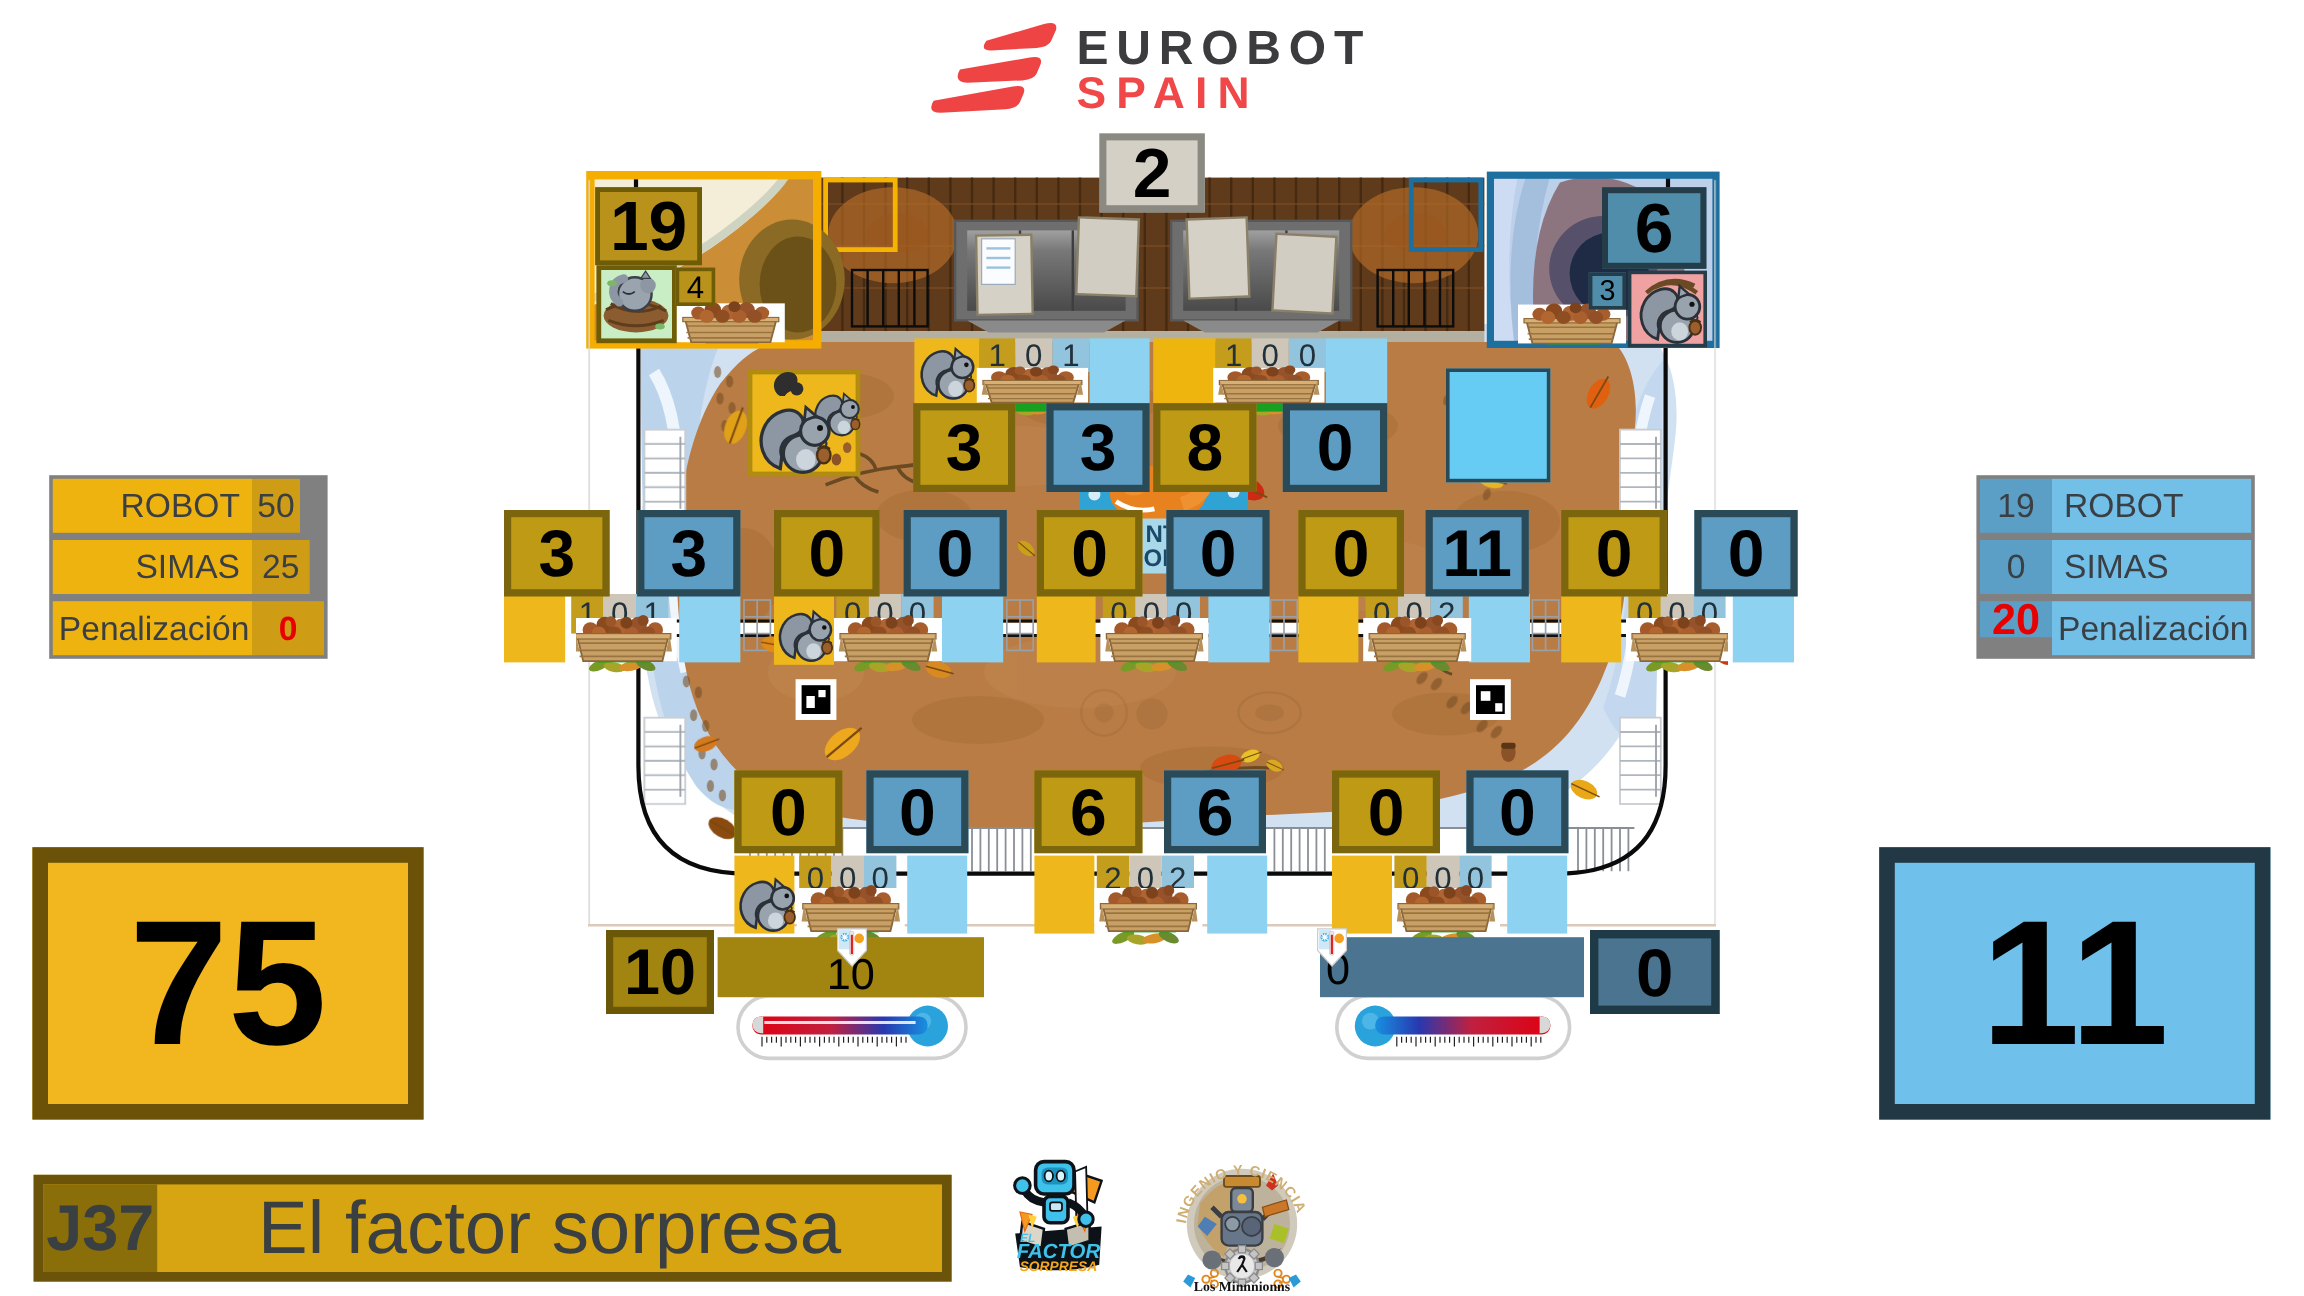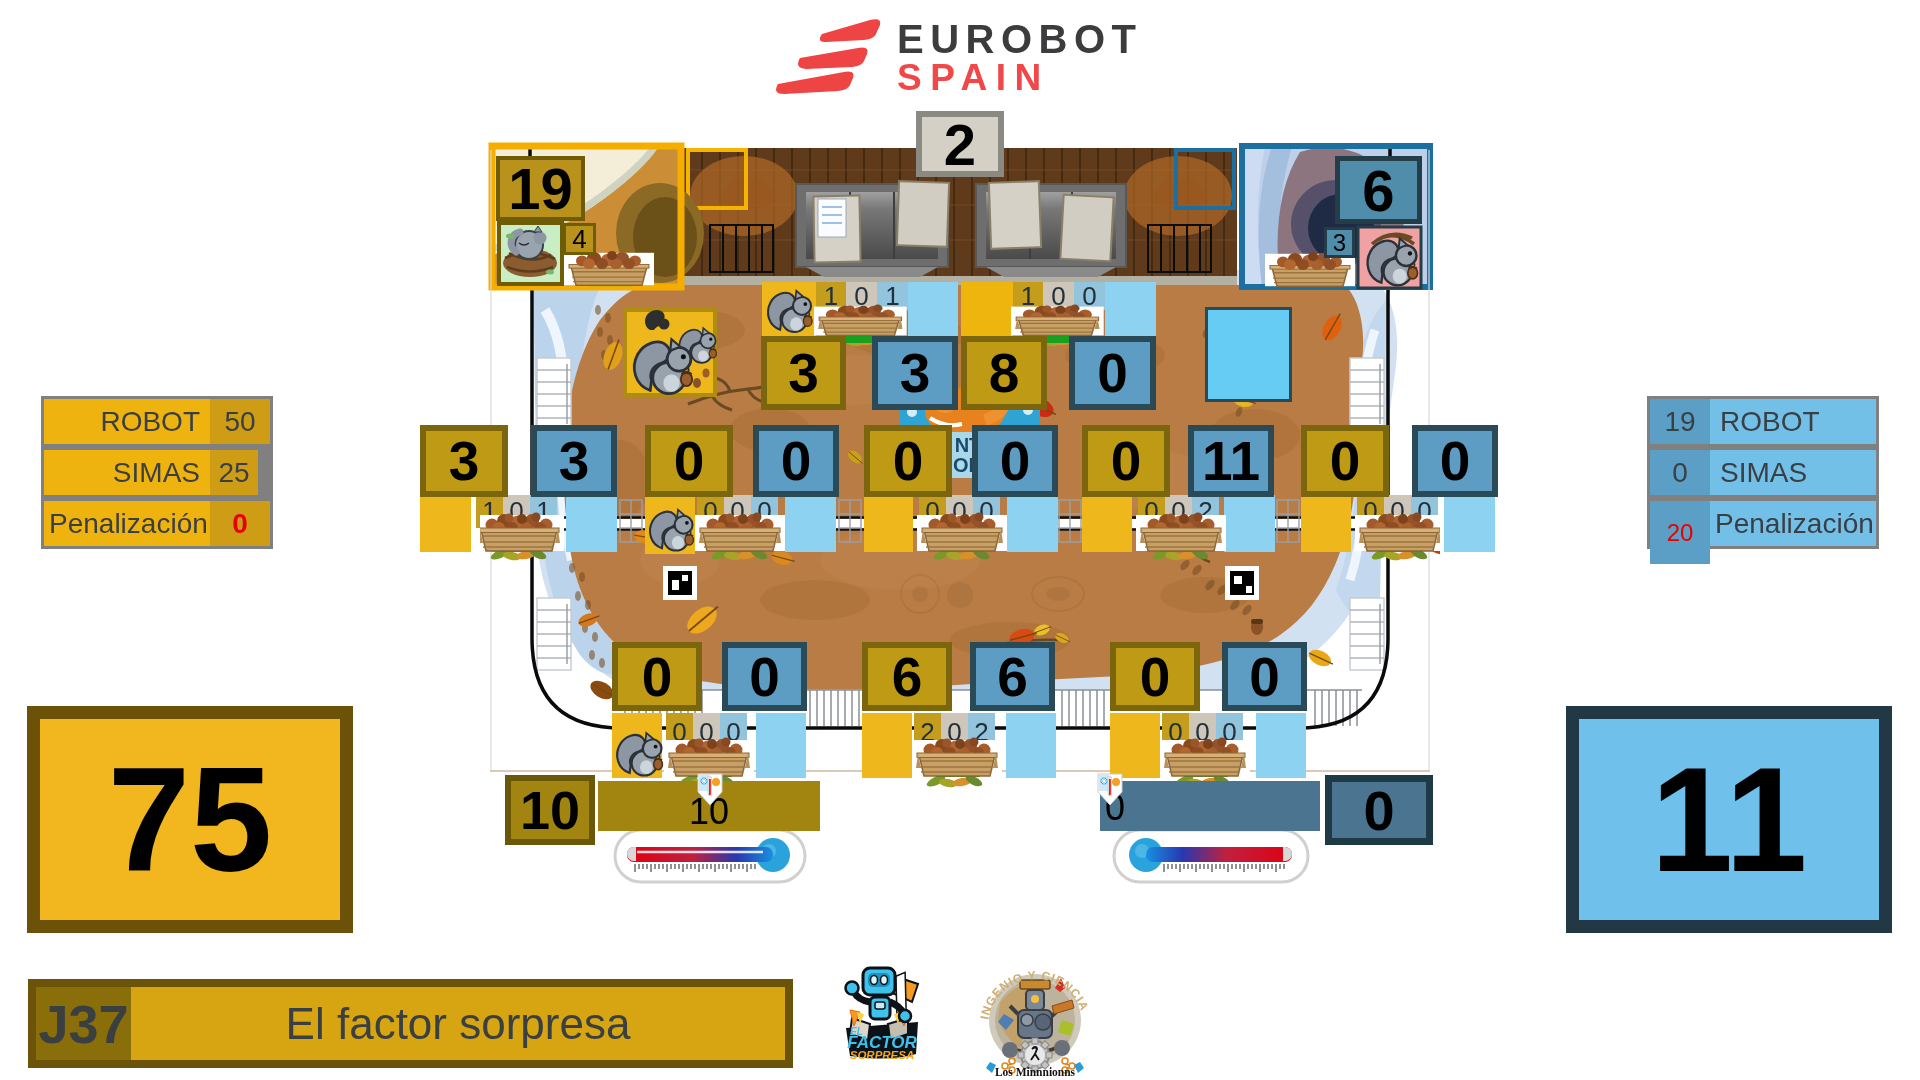--- a/index.html
+++ b/index.html
@@ -89,47 +89,47 @@
 <div class="t tu f26" style="left:968px;top:713px;width:27px;height:38px;z-index:4">2</div>
 <div class="a" style="left:1006px;top:713px;width:50px;height:65px;background:#8ed2f2;z-index:4"></div>
 <div class="a" style="left:1110px;top:713px;width:50px;height:65px;background:#eeb81c;z-index:4"></div>
 <div class="t ty f26" style="left:1162px;top:713px;width:27px;height:38px;z-index:4">0</div>
 <div class="t tb f26" style="left:1189px;top:713px;width:27px;height:38px;z-index:4">0</div>
 <div class="t tu f26" style="left:1216px;top:713px;width:27px;height:38px;z-index:4">0</div>
 <div class="a" style="left:1256px;top:713px;width:50px;height:65px;background:#8ed2f2;z-index:4"></div>
 
 <div class="a" style="left:41px;top:396px;width:232px;height:153px;background:#808080;z-index:6">
  <div style="position:absolute;left:3px;top:3px;width:166px;height:45px;background:#efb310;display:flex;align-items:center;justify-content:flex-end;padding-right:10px;box-sizing:border-box;font-size:28px;color:#3a3f44">ROBOT</div>
- <div style="position:absolute;left:169px;top:3px;width:60px;height:45px;background:#cf9d15;display:flex;align-items:center;justify-content:center;font-size:28px;color:#3a3f44">50</div>
+ <div style="position:absolute;left:169px;top:3px;width:40px;height:45px;background:#cf9d15;display:flex;align-items:center;justify-content:center;font-size:28px;color:#3a3f44">50</div>
  <div style="position:absolute;left:3px;top:54px;width:166px;height:45px;background:#efb310;display:flex;align-items:center;justify-content:flex-end;padding-right:10px;box-sizing:border-box;font-size:28px;color:#3a3f44">SIMAS</div>
  <div style="position:absolute;left:169px;top:54px;width:48px;height:45px;background:#cf9d15;display:flex;align-items:center;justify-content:center;font-size:28px;color:#3a3f44">25</div>
  <div style="position:absolute;left:3px;top:105px;width:166px;height:45px;background:#efb310;display:flex;align-items:center;justify-content:flex-start;padding-left:5px;box-sizing:border-box;font-size:28px;color:#3a3f44">Penalización</div>
  <div style="position:absolute;left:169px;top:105px;width:60px;height:45px;background:#cf9d15;display:flex;align-items:center;justify-content:center;font-size:28px;color:#e80000;font-weight:bold">0</div>
 </div>
 
 <div class="a" style="left:1647px;top:396px;width:232px;height:153px;background:#808080;z-index:6">
  <div style="position:absolute;left:3px;top:3px;width:60px;height:45px;background:#5b9fc6;display:flex;align-items:center;justify-content:center;font-size:28px;color:#3a3f44">19</div>
  <div style="position:absolute;left:63px;top:3px;width:166px;height:45px;background:#72bfe8;display:flex;align-items:center;justify-content:flex-start;padding-left:10px;box-sizing:border-box;font-size:28px;color:#3a3f44">ROBOT</div>
  <div style="position:absolute;left:3px;top:54px;width:60px;height:45px;background:#5b9fc6;display:flex;align-items:center;justify-content:center;font-size:28px;color:#3a3f44">0</div>
  <div style="position:absolute;left:63px;top:54px;width:166px;height:45px;background:#72bfe8;display:flex;align-items:center;justify-content:flex-start;padding-left:10px;box-sizing:border-box;font-size:28px;color:#3a3f44">SIMAS</div>
- <div style="position:absolute;left:3px;top:105px;width:60px;height:63px;background:#5b9fc6;display:flex;align-items:center;justify-content:center;font-size:24px;color:#e80000;font-weight:normal">20</div>
+ <div style="position:absolute;left:3px;top:105px;width:60px;height:30px;background:#5b9fc6;display:flex;align-items:center;justify-content:center;font-size:36px;color:#e80000;font-weight:bold">20</div>
  <div style="position:absolute;left:63px;top:105px;width:166px;height:45px;background:#72bfe8;display:flex;align-items:center;justify-content:flex-start;padding-left:5px;box-sizing:border-box;font-size:28px;color:#3a3f44">Penalización</div>
 </div>
 
 <div class="b" style="left:27px;top:706px;width:326px;height:227px;background:#f2b71e;border:13px solid #6b5208;font-size:148px;z-index:6">75</div>
 <div class="b" style="left:1566px;top:706px;width:326px;height:227px;background:#6fc0ea;border:13px solid #223844;font-size:148px;z-index:6">11</div>
 
 <div class="b" style="left:505px;top:775px;width:90px;height:70px;background:#a28410;border:6px solid #6b5708;font-size:54px;z-index:6">10</div>
 <div class="a" style="left:598px;top:781px;width:222px;height:50px;background:#a28410;display:flex;align-items:center;justify-content:center;font-size:36px;color:#000;z-index:6;padding-top:12px">10</div>
 <div class="a" style="left:1100px;top:781px;width:220px;height:50px;background:#4a7490;display:flex;align-items:flex-end;justify-content:flex-start;padding-left:5px;padding-bottom:2px;box-sizing:border-box;font-size:36px;color:#000;z-index:6">0</div>
 <div class="b" style="left:1325px;top:775px;width:108px;height:70px;background:#4a7490;border:7px solid #1e3a46;font-size:56px;z-index:6">0</div>
 
 <div class="a" style="left:28px;top:979px;width:765px;height:89px;background:#d7a512;border:8px solid #6b5409;display:flex;z-index:6">
  <div style="width:95px;height:100%;background:#8a6e0a;display:flex;align-items:center;justify-content:center;font-size:54px;font-weight:bold;color:#3a3f42">J37</div>
- <div style="flex:1;display:flex;align-items:center;justify-content:center;font-size:44px;color:#3a3f42">El factor sorpresa</div>
+ <div style="flex:1;display:flex;align-items:center;justify-content:center;font-size:62px;color:#3a3f42">El factor sorpresa</div>
 </div>
 <svg class="a" style="left:480px;top:140px;z-index:1" width="960" height="650" viewBox="480 140 960 650">
  <defs>
   <linearGradient id="wgl" x1="0" y1="0" x2="0" y2="1">
    <stop offset="0" stop-color="#a0a0a0"></stop>
           <stop offset="0.25" stop-color="#787878"></stop>
           <stop offset="1" stop-color="#4a4a4a"></stop>
   </linearGradient>
   <g id="crate">
    <rect x="0" y="2" width="90" height="36" fill="#fff"></rect>

